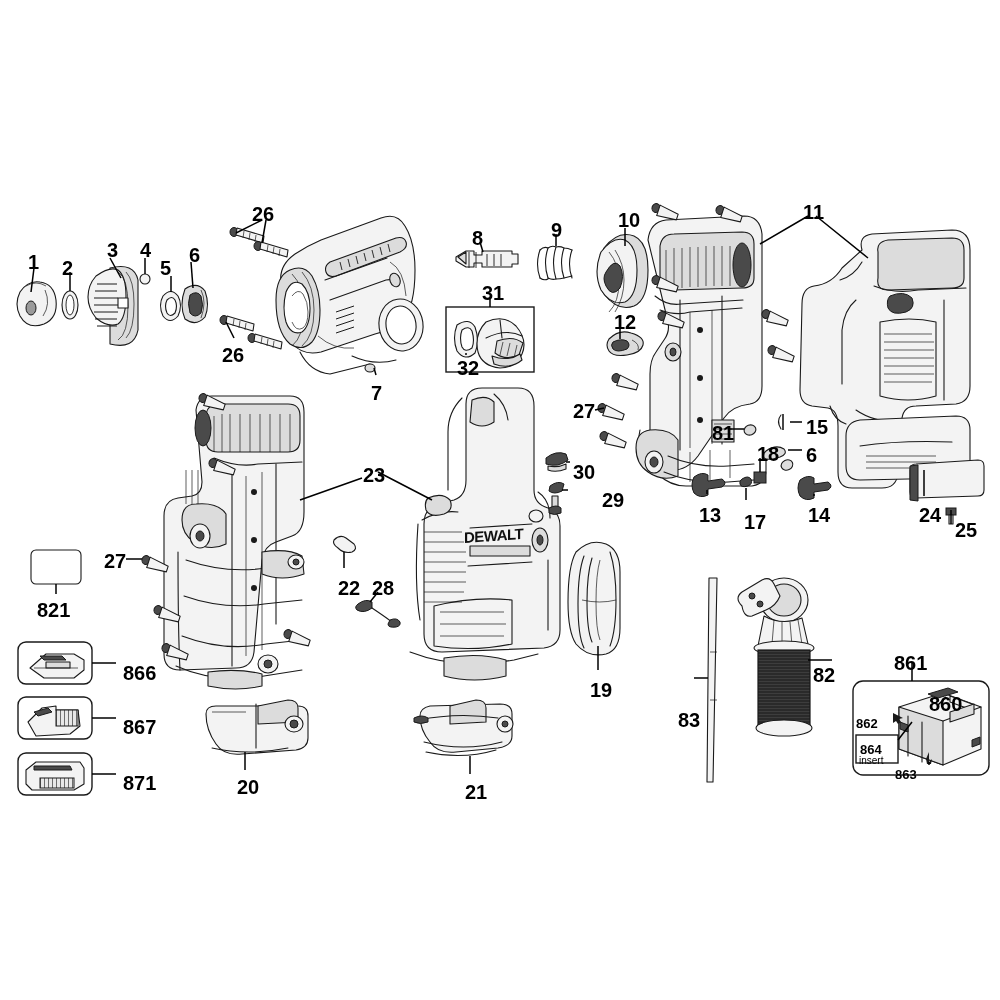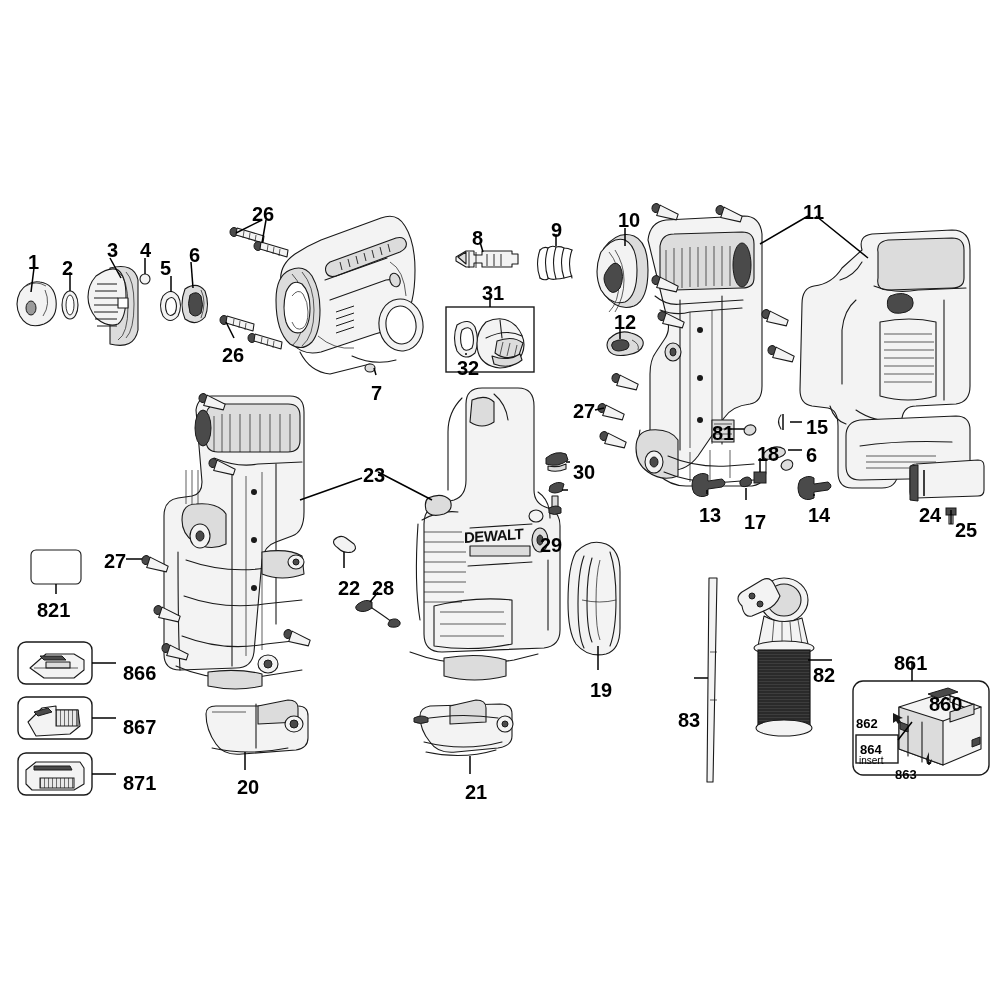--- a/index.html
+++ b/index.html
@@ -607,21 +607,21 @@
       <div class="lbl n" style="left: 806px; top: 417px;">15</div>
       <div class="lbl n" style="left: 806px; top: 445px;">6</div>
       <div class="lbl n" style="left: 757px; top: 444px;">18</div>
       <div class="lbl n" style="left: 699px; top: 505px;">13</div>
       <div class="lbl n" style="left: 744px; top: 512px;">17</div>
       <div class="lbl n" style="left: 808px; top: 505px;">14</div>
       <div class="lbl n" style="left: 919px; top: 505px;">24</div>
       <div class="lbl n" style="left: 955px; top: 520px;">25</div>
       <div class="lbl n" style="left: 363px; top: 465px;">23</div>
       <div class="lbl n" style="left: 573px; top: 462px;">30</div>
-      <div class="lbl n" style="left: 540px; top: 490px; margin-top: 45px;">29</div>
+      <div class="lbl n" style="left: 602px; top: 490px;">29</div>
       <div class="lbl n" style="left: 338px; top: 578px;">22</div>
       <div class="lbl n" style="left: 372px; top: 578px;">28</div>
       <div class="lbl n" style="left: 590px; top: 680px;">19</div>
       <div class="lbl n" style="left: 37px; top: 600px;">821</div>
       <div class="lbl n" style="left: 123px; top: 663px;">866</div>
       <div class="lbl n" style="left: 123px; top: 717px; text-align: right;">867</div>
       <div class="lbl n" style="left: 123px; top: 773px;">871</div>
       <div class="lbl n" style="left: 237px; top: 777px;">20</div>
       <div class="lbl n" style="left: 465px; top: 782px;">21</div>
       <div class="lbl n" style="left: 678px; top: 672px; margin-top: 38px;">83</div>

